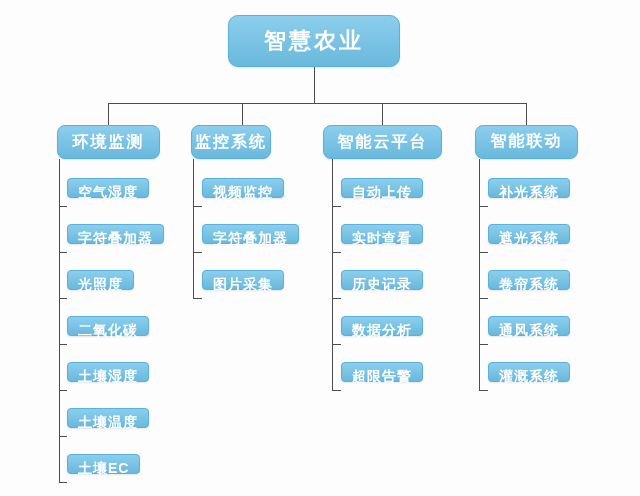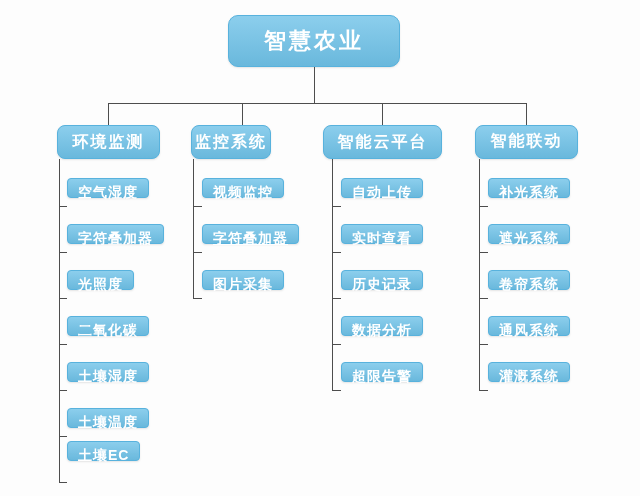--- a/index.html
+++ b/index.html
@@ -68,21 +68,21 @@
   <div class="node leaf" style="left:67px;top:224px;">字符叠加器</div>
   <div class="line h" style="left:59px;top:298px;width:8px;"></div>
   <div class="node leaf" style="left:67px;top:270px;">光照度</div>
   <div class="line h" style="left:59px;top:344px;width:8px;"></div>
   <div class="node leaf" style="left:67px;top:316px;">二氧化碳</div>
   <div class="line h" style="left:59px;top:390px;width:8px;"></div>
   <div class="node leaf" style="left:67px;top:362px;">土壤湿度</div>
   <div class="line h" style="left:59px;top:436px;width:8px;"></div>
   <div class="node leaf" style="left:67px;top:408px;">土壤温度</div>
   <div class="line h" style="left:59px;top:482px;width:8px;"></div>
-  <div class="node leaf" style="left:67px;top:441px;">土壤EC</div>
+  <div class="node leaf" style="left:67px;top:454px;">土壤EC</div>
 
   <div class="line h" style="left:193px;top:206px;width:9px;"></div>
   <div class="node leaf" style="left:202px;top:178px;">视频监控</div>
   <div class="line h" style="left:193px;top:252px;width:9px;"></div>
   <div class="node leaf" style="left:202px;top:224px;text-decoration:underline;">字符叠加器</div>
   <div class="line h" style="left:193px;top:298px;width:9px;"></div>
   <div class="node leaf" style="left:202px;top:270px;">图片采集</div>
 
   <div class="line h" style="left:332px;top:206px;width:9px;"></div>
   <div class="node leaf" style="left:341px;top:178px;">自动上传</div>

